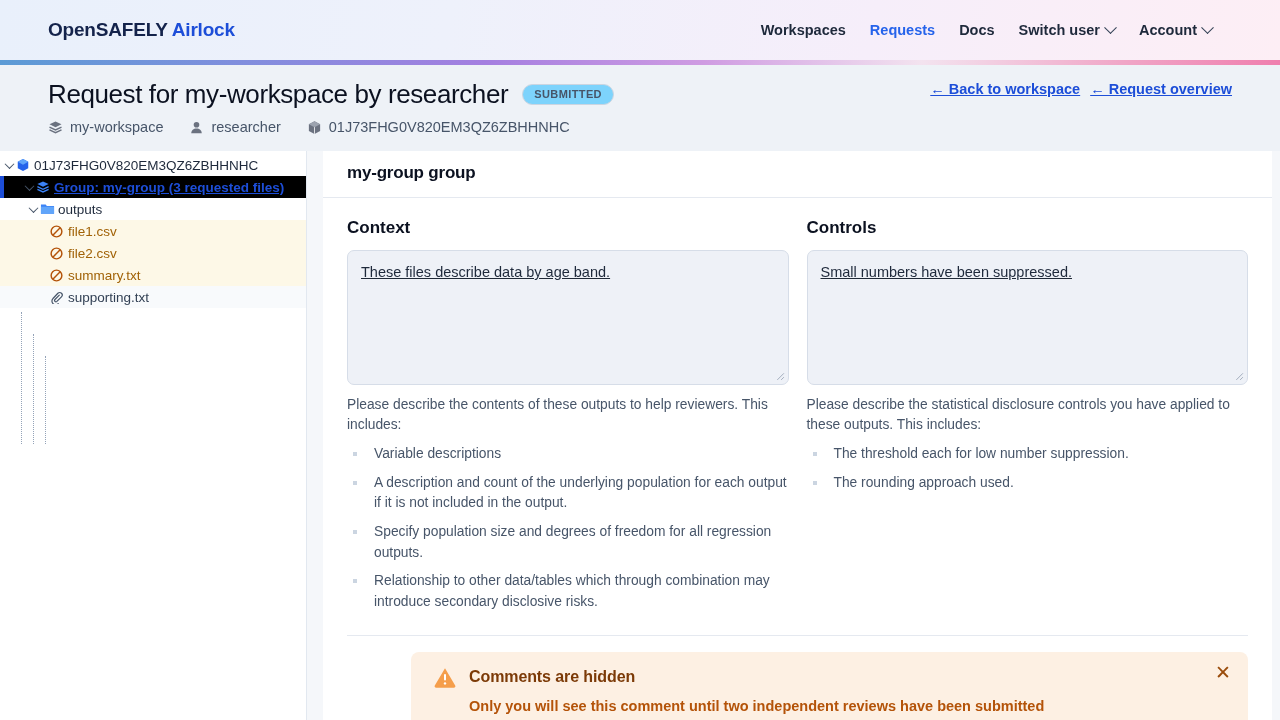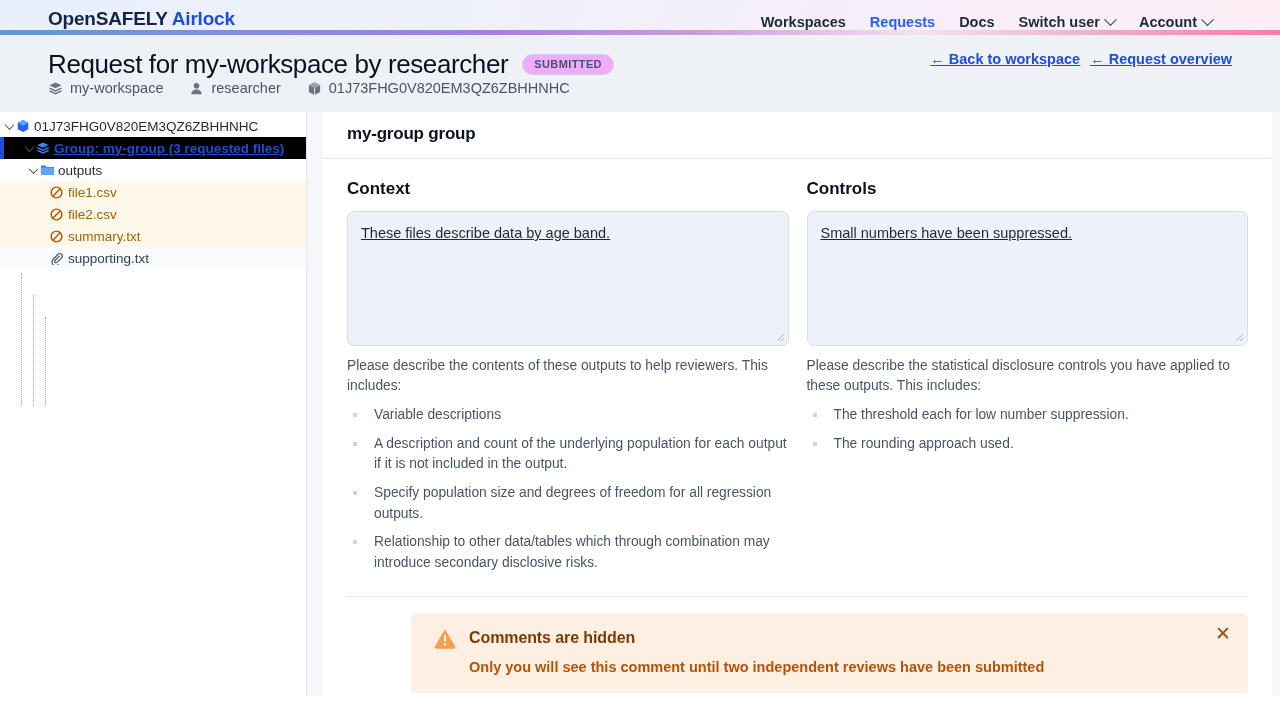--- a/index.html
+++ b/index.html
@@ -8,23 +8,23 @@
     width: 1280px; height: 720px;
     overflow: hidden;
     background: #ffffff;
     font-family: "Liberation Sans", sans-serif;
     color: #1f2937;
   }
 
   
   .navbar {
     position: relative;
-    height: 30px;
-    display: flex;
-    align-items: flex-end;
+    height: 60px;
+    display: flex;
+    align-items: center;
     background: linear-gradient(100deg, #e9f0fb 0%, #eef1fb 35%, #f6eefa 68%, #fdeef5 100%);
     padding: 0 16px 0 48px;
   }
   .brand {
     font-size: 19px;
     font-weight: bold;
     letter-spacing: -0.2px;
     white-space: nowrap;
   }
   .brand .brand-open { color: #14234b; }
@@ -72,34 +72,35 @@
   .page-title {
     font-size: 26px;
     font-weight: normal;
     letter-spacing: -0.4px;
     color: #0b1120;
     margin: 0;
     white-space: nowrap;
   }
   .status-badge {
     display: inline-block;
-    background: #f0abfc;
+    background: #7dd3fc;
     border: 1px solid #cbd5e1;
     border-radius: 999px;
     padding: 3px 11px 4px;
     font-size: 11px;
     font-weight: bold;
     letter-spacing: 0.4px;
     color: #475569;
     white-space: nowrap;
   }
   .meta-row {
     display: flex;
     align-items: center;
     gap: 26px;
+    margin-top: 9px;
   }
   .meta-item {
     display: flex;
     align-items: center;
     gap: 7px;
     font-size: 14.5px;
     color: #475569;
     white-space: nowrap;
   }
   .meta-item svg { flex: none; }

